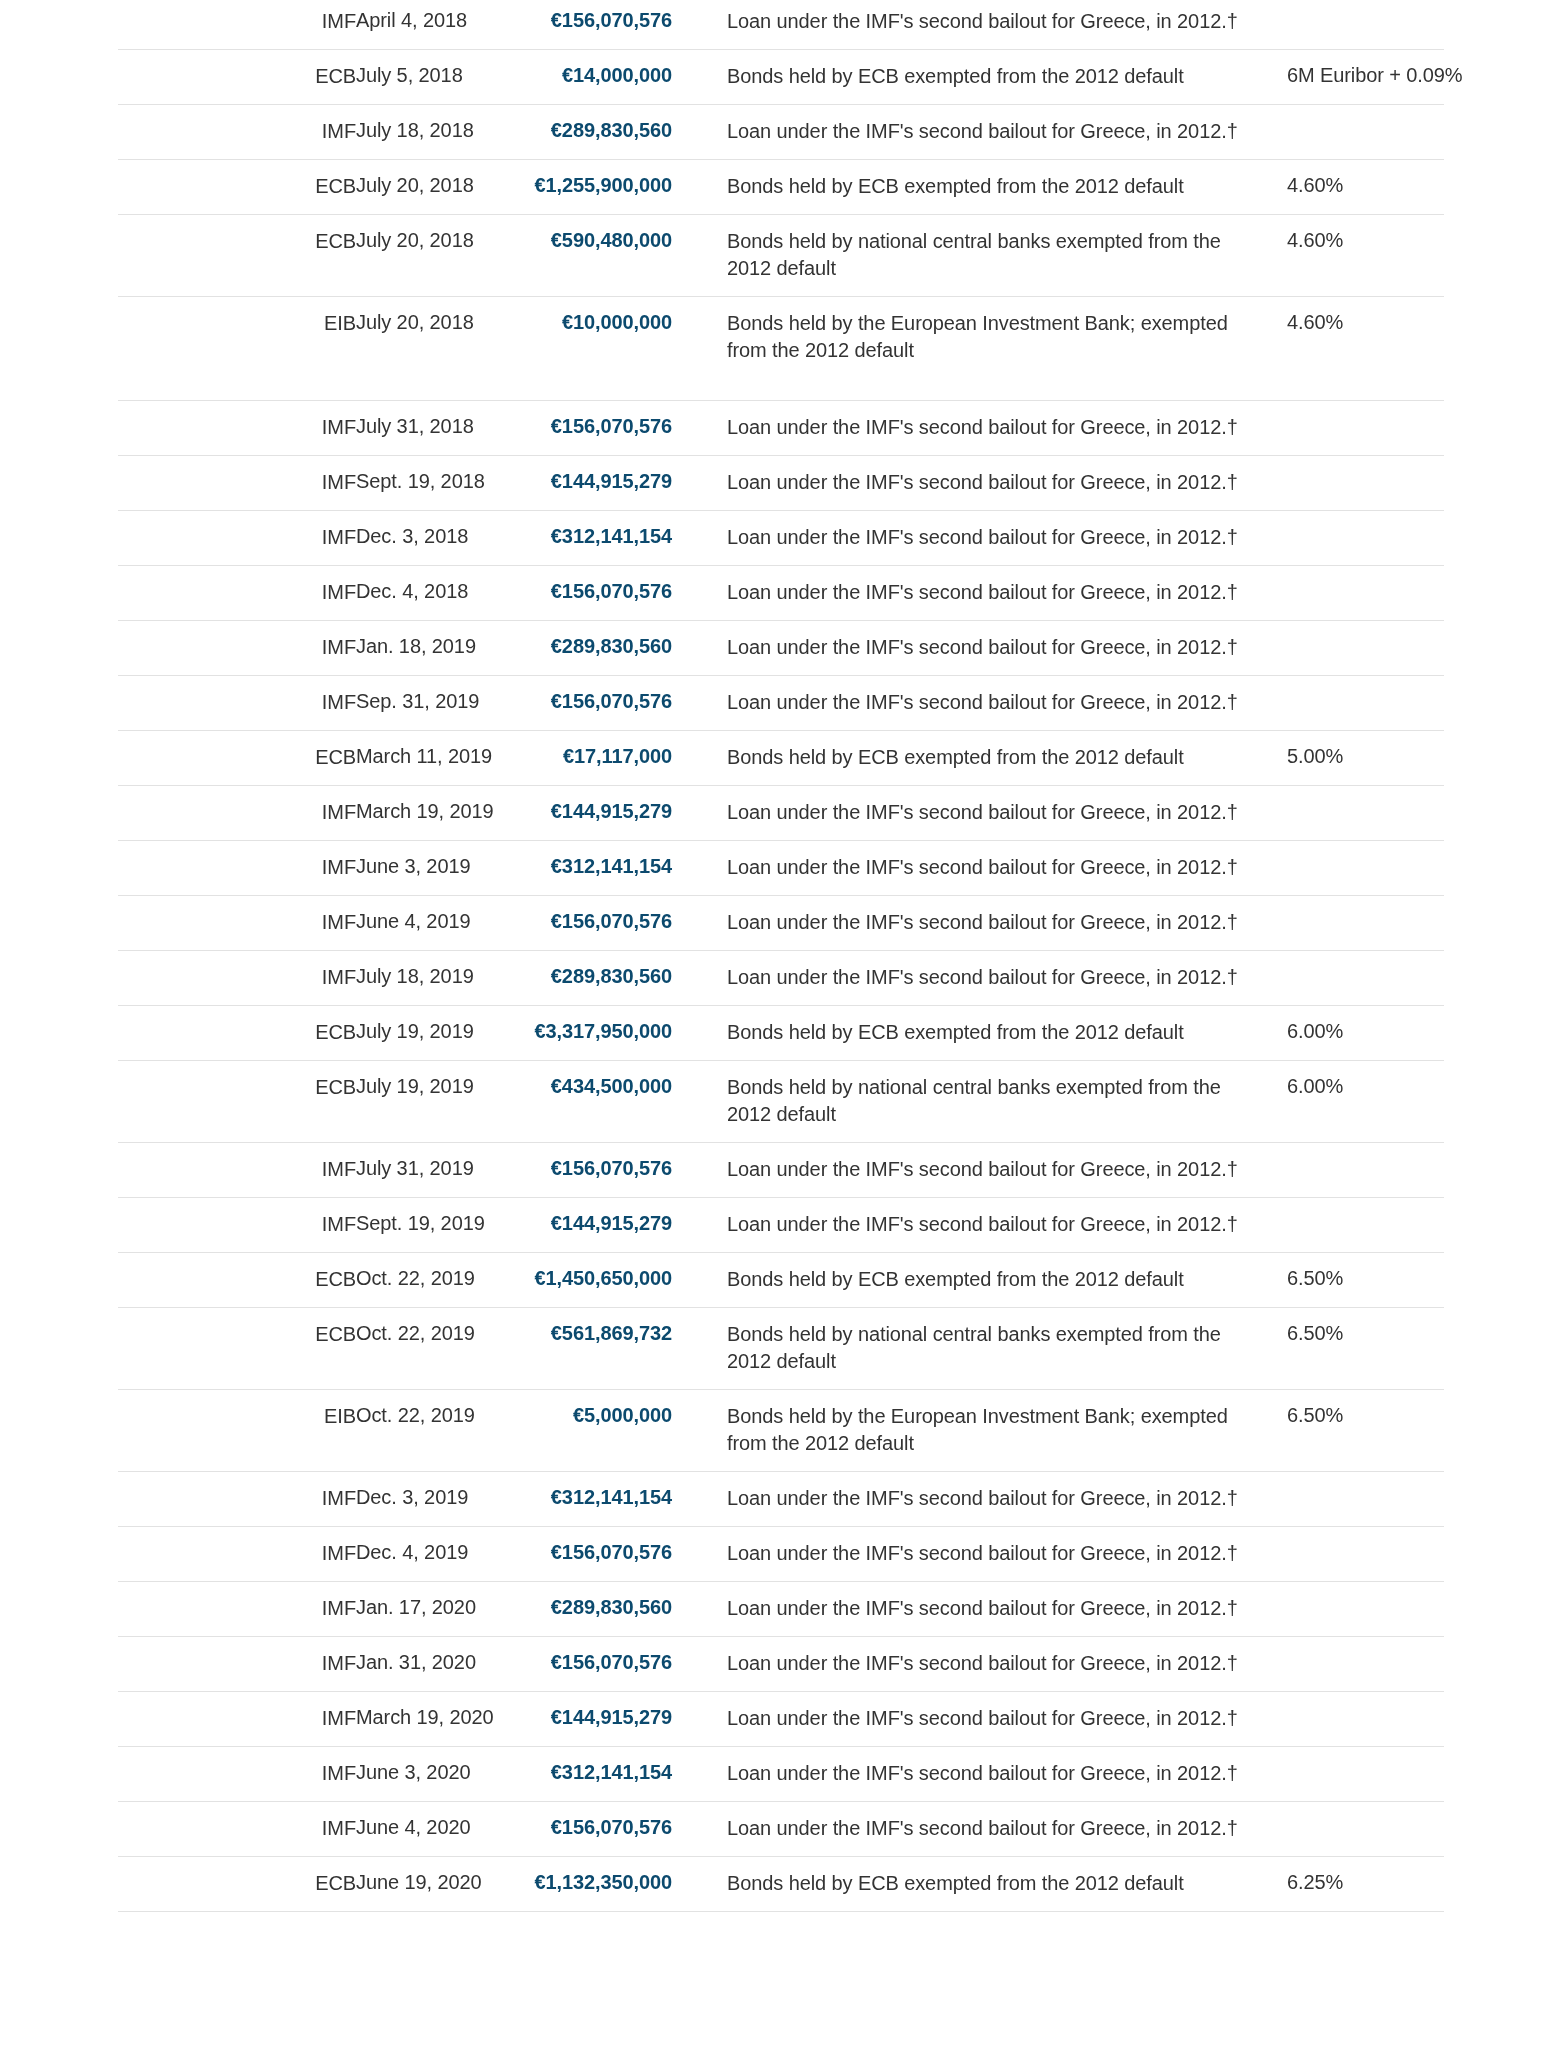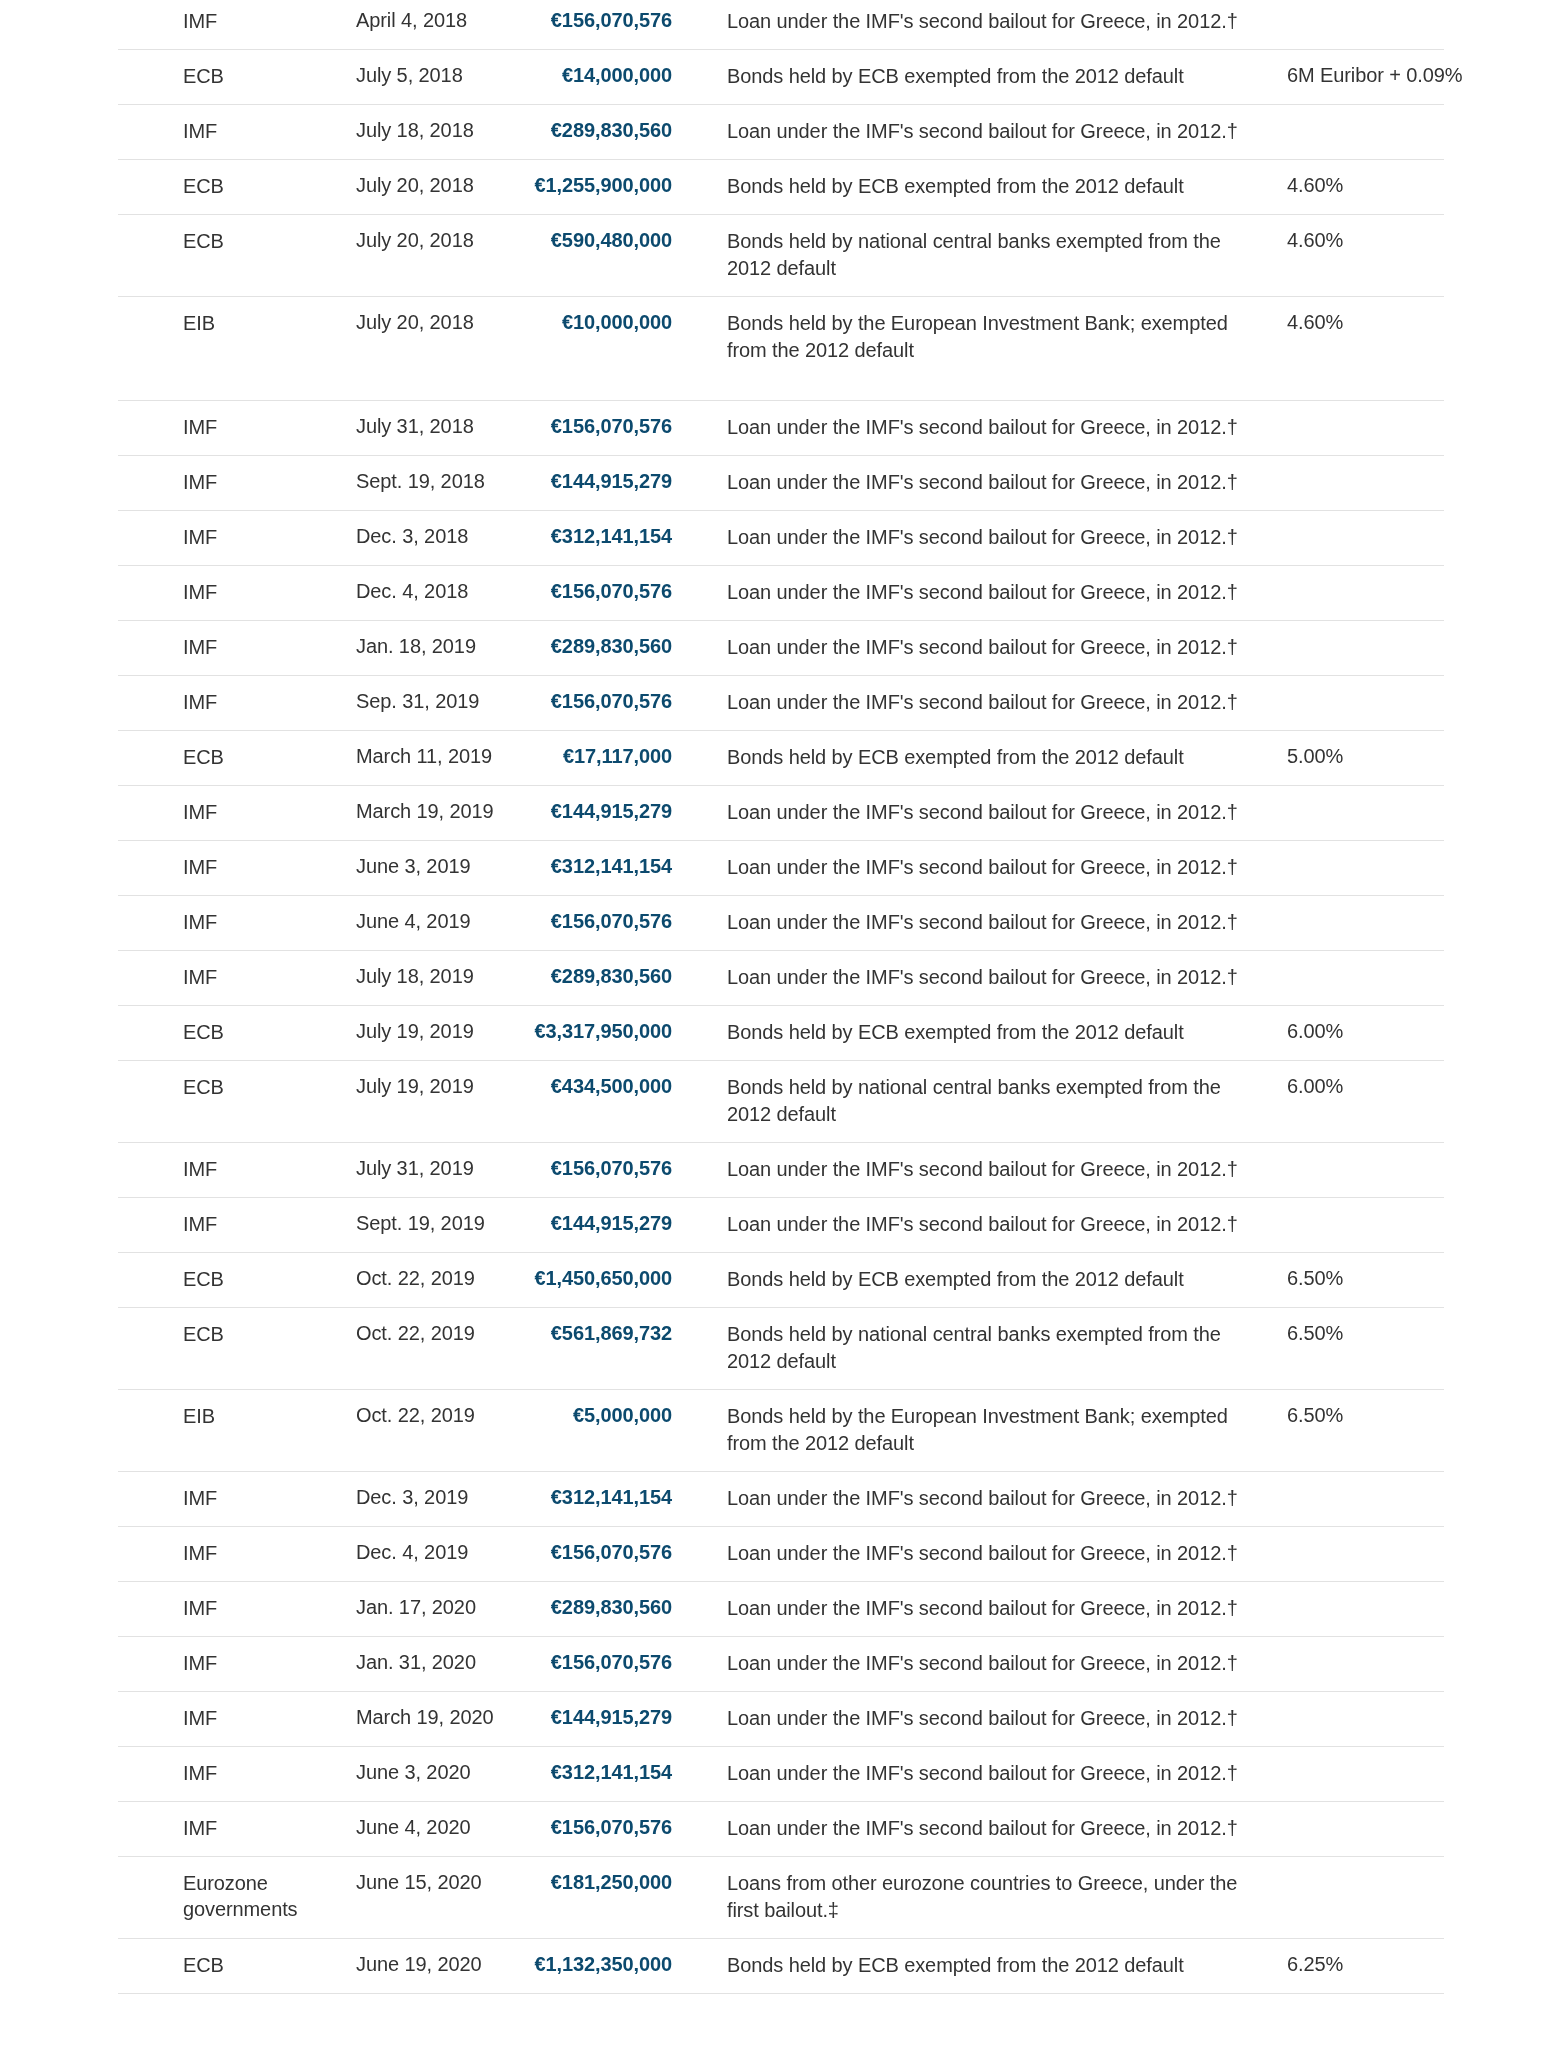--- a/index.html
+++ b/index.html
@@ -25,20 +25,21 @@
     letter-spacing: -0.1px;
     color: #333333;
   }
   .row.first { padding-top: 8px; }
   .row.tall { padding-bottom: 36px; }
   .cell-creditor {
     width: 238px;
     padding-left: 65px;
     line-height: 26px;
     flex-shrink: 0;
+    text-align: right;
   }
   .cell-creditor .inner { display: inline-block; max-width: 112px; }
   .cell-date {
     width: 140px;
     line-height: 25px;
     flex-shrink: 0;
     white-space: nowrap;
   }
   .cell-amount {
     width: 176px;
@@ -308,27 +309,20 @@
   </div>
 
   <div class="row">
     <div class="cell-creditor"><span class="inner">IMF</span></div>
     <div class="cell-date">June 4, 2020</div>
     <div class="cell-amount">€156,070,576</div>
     <div class="cell-description">Loan under the IMF's second bailout for Greece, in 2012.†</div>
     <div class="cell-rate"></div>
   </div>
 
-  <div class="row">
-    <div class="cell-creditor"><span class="inner">Eurozone governments</span></div>
-    <div class="cell-date">June 15, 2020</div>
-    <div class="cell-amount">€181,250,000</div>
-    <div class="cell-description">Loans from other eurozone countries to Greece, under the first bailout.‡</div>
-    <div class="cell-rate"></div>
-  </div>
 
   <div class="row">
     <div class="cell-creditor"><span class="inner">ECB</span></div>
     <div class="cell-date">June 19, 2020</div>
     <div class="cell-amount">€1,132,350,000</div>
     <div class="cell-description">Bonds held by ECB exempted from the 2012 default</div>
     <div class="cell-rate">6.25%</div>
   </div>
 
 </div>

